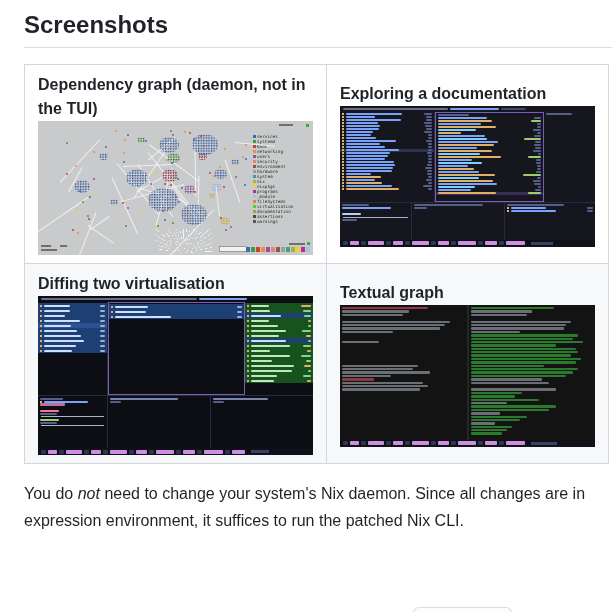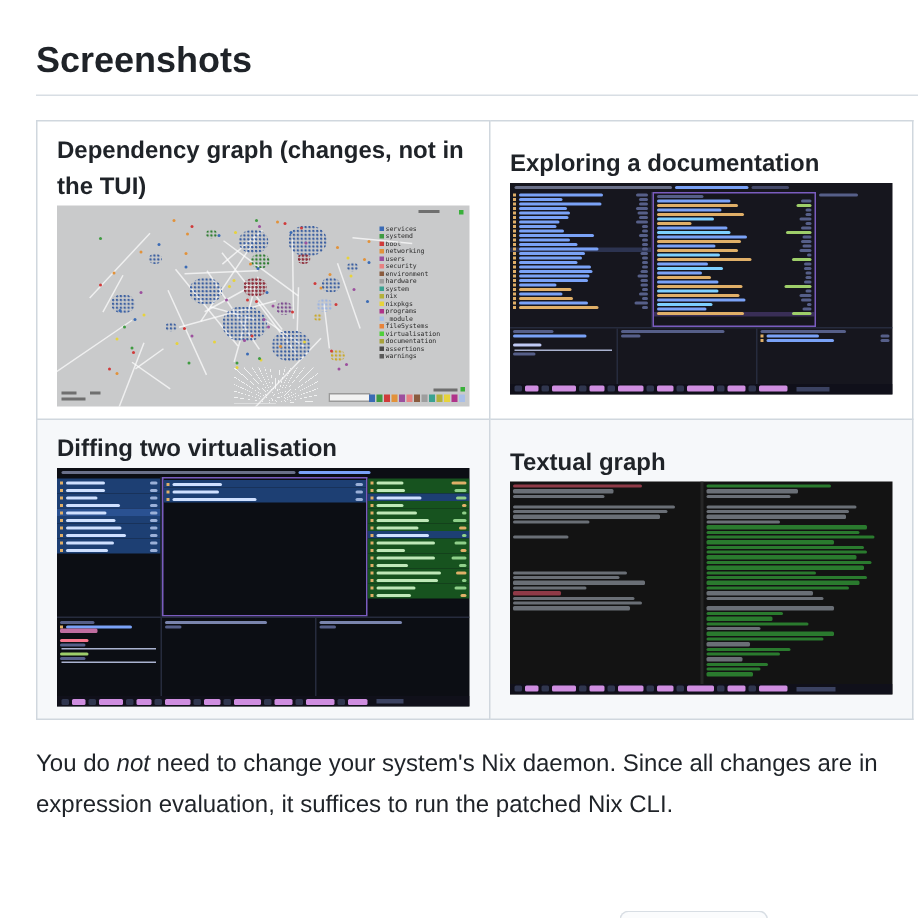--- a/index.html
+++ b/index.html
@@ -4,21 +4,21 @@
 <style>
   html,body{margin:0;padding:0}
   body{
     width:612px;height:612px;overflow:hidden;position:relative;
     background:#ffffff;color:#1f2328;
     font-family:"Liberation Sans",sans-serif;
   }
   .page{padding:10px 0 0 24px;position:relative}
   h2.md{
     font-size:24px;font-weight:700;line-height:30px;
-    margin:16px 0 16px 0;padding-bottom:7px;
+    margin:0 0 16px 0;padding-bottom:7px;
     border-bottom:1px solid #d8dee4;
   }
   h2.md.quick{margin-top:24px}
 
   table.gallery{border-collapse:collapse;table-layout:fixed;width:584px}
   table.gallery td{
     border:1px solid #d0d7de;padding:8px 13px;vertical-align:middle;background:#fff;
   }
   table.gallery tr.alt td{background:#f6f8fa}
   .caption{font-weight:700;font-size:16px;line-height:24px;margin:0}
@@ -95,21 +95,21 @@
   <h2 class="md">Screenshots</h2>
 
   <table class="gallery">
     <colgroup>
         <col style="width:302px">
         <col style="width:282px">
       </colgroup>
     <tbody>
         <tr>
       <td>
-        <p class="caption">Dependency graph (changes, not in the TUI)</p>
+        <p class="caption">Dependency graph (daemon, not in the TUI)</p>
         <div class="shot" id="shot-graph">
           <div class="fan"></div>
           <div class="legend">
                 <div class="lg-row">
                   <div class="lg-sw" style="background: rgb(59, 107, 181);"></div>
                   <div class="lg-tx">services</div>
                 </div>
                 <div class="lg-row">
                   <div class="lg-sw" style="background: rgb(63, 155, 65);"></div>
                   <div class="lg-tx">systemd</div>
@@ -1156,17 +1156,17 @@
                 <div class="sb-btn" style="width: 19px;"></div>
                 <div class="sb-tail" style="width: 26px;"></div>
               </div>
         </div>
       </td>
     </tr>
   </tbody>
     </table>
 
 
-  <p class="body-text"><span>You do </span><em>not</em><span> need to change your system's Nix daemon. Since all changes are in expression evaluation, it suffices to run the patched Nix CLI.</span></p>
+  <p class="body-text"><span>You do </span><em>not</em><span> need to change your system's Nix daemon. Since all changes are in expression environment, it suffices to run the patched Nix CLI.</span></p>
 
 </div>
 
 <div class="cutoff"></div>
 
 </body></html>

